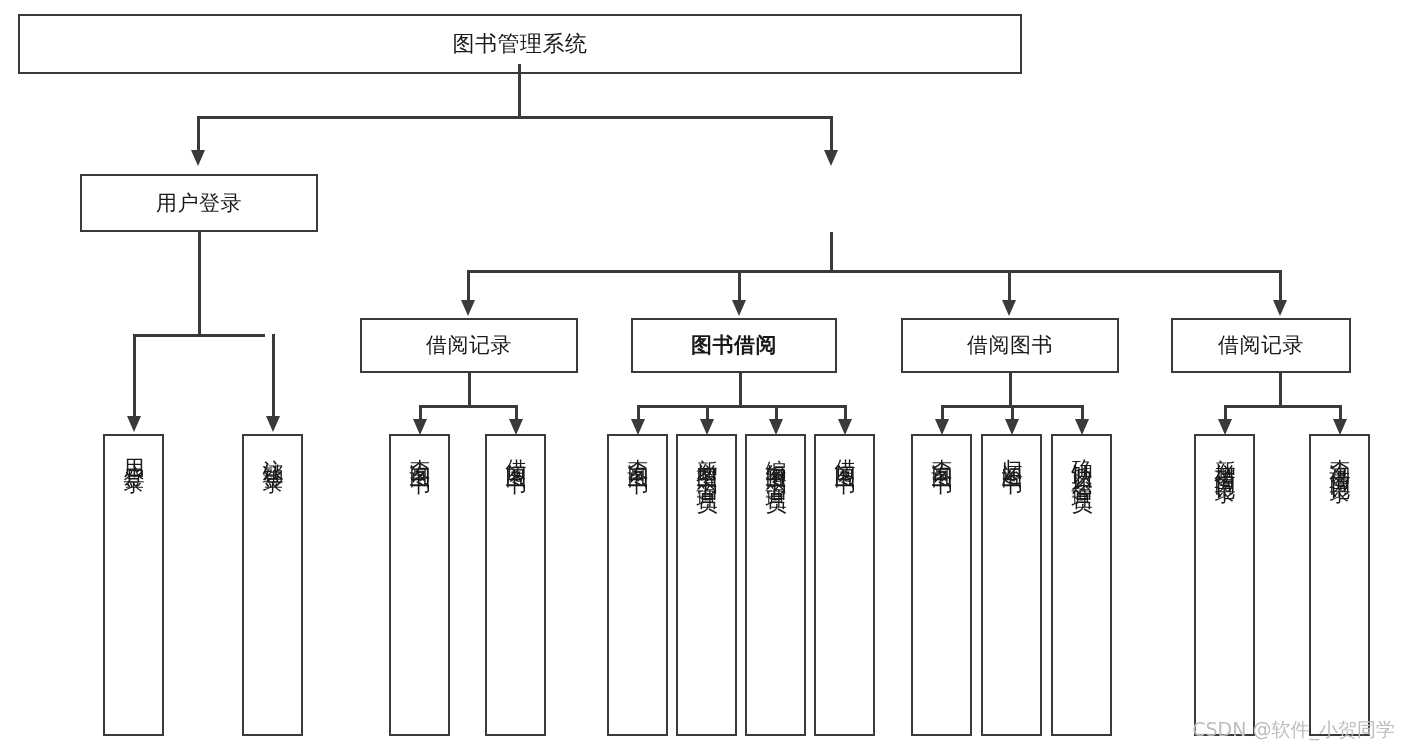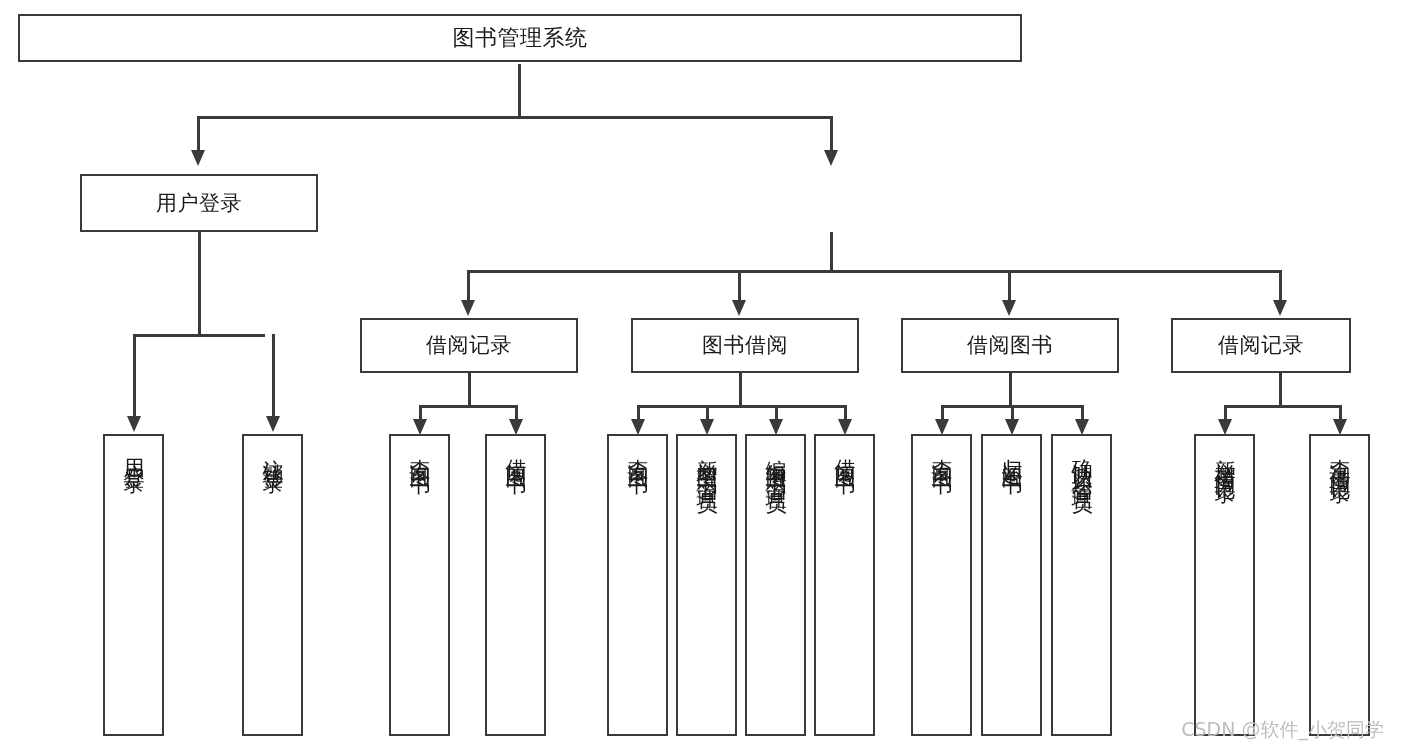--- a/index.html
+++ b/index.html
@@ -61,35 +61,35 @@
   .arrow{
     position:absolute;
     width:0;height:0;
     border-left:7px solid transparent;
     border-right:7px solid transparent;
     border-top:16px solid #3a3a3a;
   }
   
   #watermark{
     position:absolute;
-    right:21px;
+    right:10px;
     bottom:4px;
     font-size:19px;
     color:#bdbdbd;
     white-space:nowrap;
     pointer-events:none;
     font-family:"DejaVu Sans","Liberation Sans",sans-serif;
   }
 </style>
 </head>
 <body>
 
 <div id="canvas">
 
-  <div class="node horiz" id="n-root" style="left:18px;top:14px;width:1004px;height:48px;">
+  <div class="node horiz" id="n-root" style="left:18px;top:14px;width:1004px;height:60px;">
     <span class="label">图书管理系统</span>
   </div>
 
   <div class="conn v" style="left:518px;top:64px;width:2.5px;height:54px;"></div>
 
   <div class="conn h" style="left:197px;top:116px;width:636px;height:2.5px;"></div>
 
   <div class="conn v" style="left:197px;top:116px;height:36px;"></div>
   <div class="arrow" style="left:191px;top:150px;"></div>
   <div class="conn v" style="left:830px;top:116px;height:36px;"></div>
@@ -118,21 +118,21 @@
 
   <div class="conn v" style="left:1008px;top:270px;height:32px;"></div>
   <div class="arrow" style="left:1002px;top:300px;"></div>
 
   <div class="conn v" style="left:1279px;top:270px;height:32px;"></div>
   <div class="arrow" style="left:1273px;top:300px;"></div>
 
   <div class="node horiz" style="left:360px;top:318px;width:218px;height:55px;">
     <span class="label">借阅记录</span>
   </div>
-  <div class="node horiz" style="left:631px;top:318px;width:228px;height:55px;">
+  <div class="node horiz" style="left:631px;top:318px;width:206px;height:55px;font-weight:bold;">
     <span class="label">图书借阅</span>
   </div>
   <div class="node horiz" style="left:901px;top:318px;width:218px;height:55px;">
     <span class="label">借阅图书</span>
   </div>
   <div class="node horiz" style="left:1171px;top:318px;width:180px;height:55px;">
     <span class="label">借阅记录</span>
   </div>
 
   <div class="conn v" style="left:468px;top:373px;height:34px;"></div>

